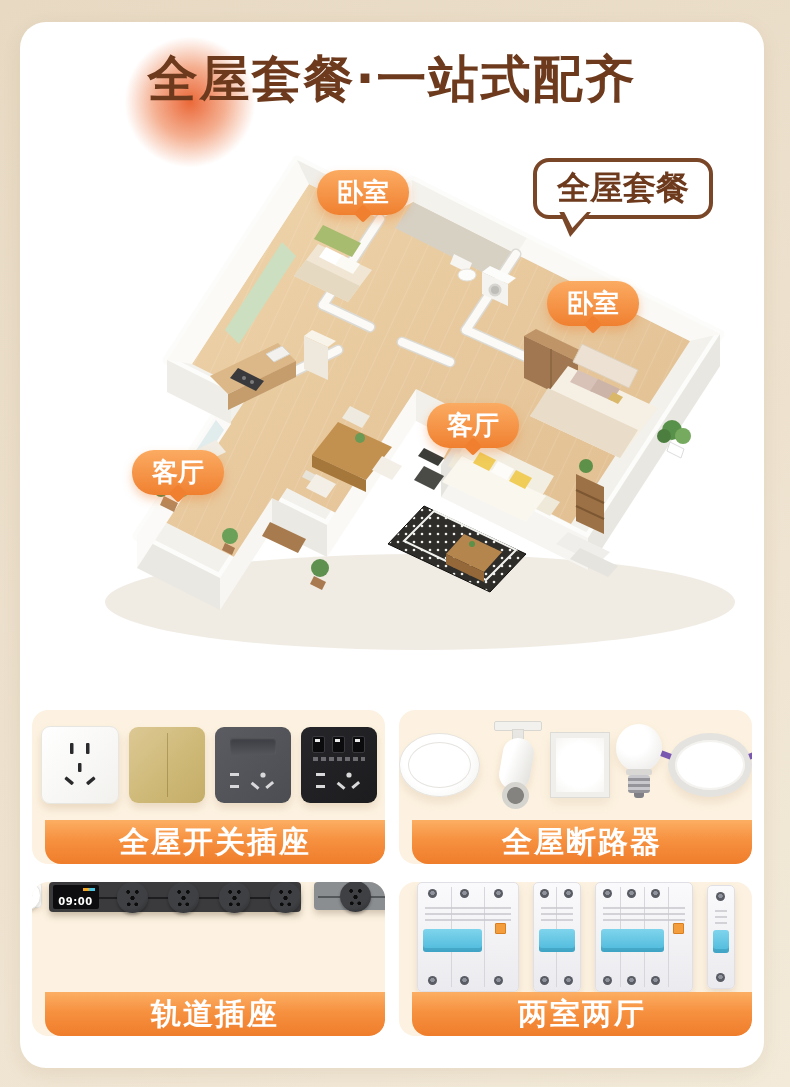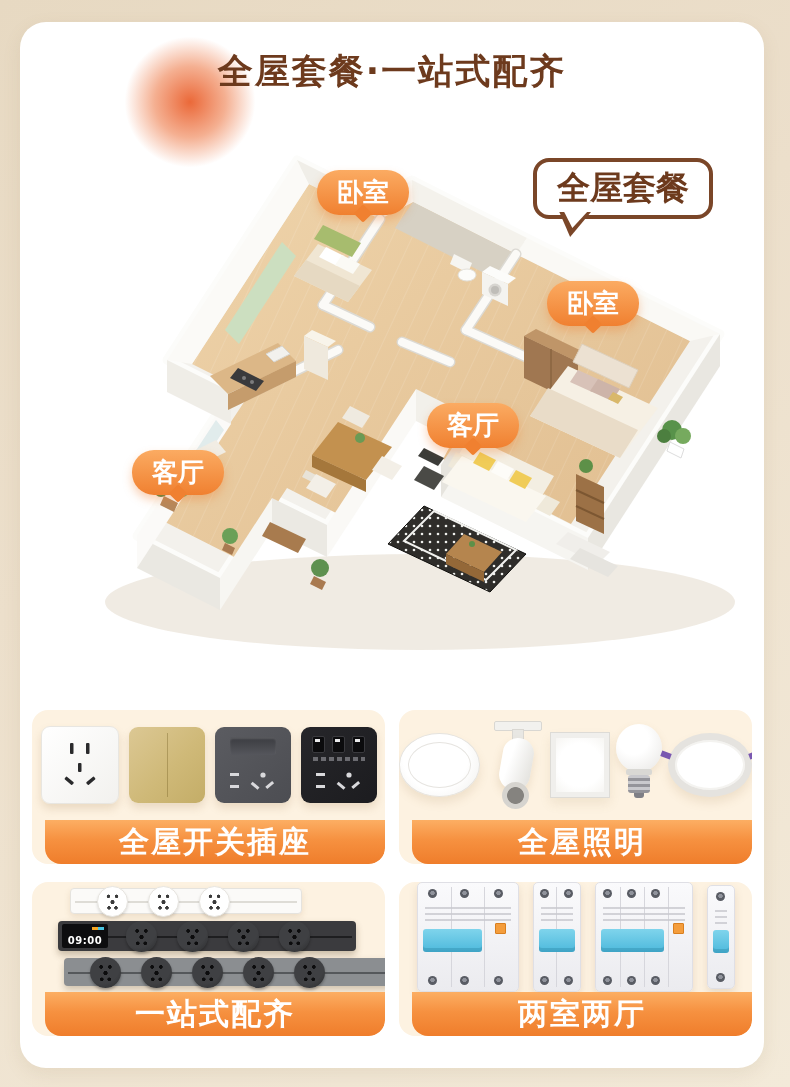--- a/index.html
+++ b/index.html
@@ -5,21 +5,21 @@
   html,body{margin:0;padding:0;}
   body{width:790px;height:1087px;font-family:"DejaVu Sans","Liberation Sans",sans-serif;}
   .page{position:relative;width:790px;height:1087px;overflow:hidden;
         background:linear-gradient(150deg,#e7d9c2 0%,#ecdfcb 40%,#f3ead9 100%);}
   .panel{position:absolute;left:20px;top:22px;width:744px;height:1046px;background:#ffffff;
          border-radius:26px;box-shadow:0 6px 18px rgba(150,120,80,.12);}
   
   .title-wrap{position:absolute;left:0;top:30px;width:744px;text-align:center;}
   .glow{position:absolute;left:104px;top:-16px;width:132px;height:132px;border-radius:50%;
         background:radial-gradient(circle,rgba(233,92,40,.92) 0%,rgba(236,110,55,.55) 38%,rgba(240,140,80,0) 70%);}
-  .title{position:relative;font-size:35px;font-weight:900;color:#6d3a1d;letter-spacing:2px;line-height:1.1;}
+  .title{position:relative;font-size:50px;font-weight:900;color:#6d3a1d;letter-spacing:2px;line-height:1.1;}
   
   .fp{position:absolute;left:0;top:118px;width:744px;height:560px;z-index:1;}
   
   .pill{position:absolute;z-index:5;padding:5px 20px;border-radius:22px;color:#fff;font-size:26px;font-weight:800;
         background:linear-gradient(180deg,#fbab62,#f08030);box-shadow:0 5px 10px rgba(238,126,45,.35);}
   .pill::after{content:'';position:absolute;left:50%;bottom:-5px;width:13px;height:13px;background:#f08030;
         transform:translateX(-50%) rotate(45deg);border-radius:2px;z-index:-1;}
   .bubble{position:absolute;z-index:6;left:513px;top:136px;padding:4px 20px;background:#fff;
         border:4px solid #7a4628;border-radius:16px;color:#6d3a1d;font-size:33px;font-weight:800;white-space:nowrap;}
   .bubble::before{content:'';position:absolute;left:18px;bottom:-22px;width:36px;height:25px;background:#7a4628;
@@ -71,21 +71,21 @@
   .bulb .bneck{width:26px;height:6px;background:#d9d8d4;margin:-3px auto 0;border-radius:2px;}
   .bulb .bscrew{width:22px;height:18px;margin:0 auto;border-radius:3px;
         background:repeating-linear-gradient(180deg,#c9c9cd 0 3px,#94949a 3px 6px);}
   .bulb .btip{width:10px;height:5px;background:#7f7f85;margin:0 auto;border-radius:0 0 3px 3px;}
   .dlight{position:relative;width:78px;height:50px;border-radius:50%;background:#ffffff;
         border:7px solid #e5e3df;box-shadow:inset 0 0 0 2px #f4f3f0,0 6px 10px rgba(160,130,80,.15);}
   .dlight::before,.dlight::after{content:'';position:absolute;top:12px;width:10px;height:6px;background:#7a58b0;}
   .dlight::before{left:-14px;transform:rotate(20deg);}
   .dlight::after{right:-14px;transform:rotate(-20deg);}
   
-  .tracks{position:absolute;left:0;top:0;right:0;height:110px;display:flex;flex-direction:column;
+  .tracks{position:absolute;left:0;top:0;right:0;height:110px;display:flex;
           justify-content:center;align-items:flex-start;gap:7px;padding-left:26px;}
   .trk{position:relative;display:flex;align-items:center;border-radius:4px;}
   .trk::before{content:'';position:absolute;left:4px;right:4px;top:50%;height:2px;}
   .trk-white{width:230px;height:24px;background:#fbfaf8;border:1px solid #e5e3de;box-shadow:0 3px 6px rgba(150,110,60,.15);}
   .trk-white::before{background:#dedcd6;}
   .trk-dark{width:298px;height:30px;background:#3b3b3e;box-shadow:0 4px 7px rgba(80,60,30,.3);}
   .trk-dark::before{background:#1e1e20;}
   .trk-gray{width:330px;height:28px;background:#8b8e91;box-shadow:0 4px 7px rgba(80,60,30,.25);}
   .trk-gray::before{background:#55585b;}
   .sock{position:relative;border-radius:50%;flex:none;}
@@ -383,21 +383,21 @@
           </div>
           <div class="lpanel"></div>
           <div class="bulb">
             <div class="glass"></div>
               <div class="bneck"></div>
               <div class="bscrew"></div>
               <div class="btip"></div>
           </div>
           <div class="dlight"></div>
         </div>
-        <div class="banner">全屋照明</div>
+        <div class="banner">全屋断路器</div>
       </div>
 
       <div class="pcard">
         <div class="tracks">
           <div class="trk trk-white" style="margin-left:12px;">
             <span class="gap26"></span>
               <span class="sock sock-w"></span>
               <span class="gap20"></span>
             <span class="sock sock-w"></span>
               <span class="gap20"></span>
@@ -420,21 +420,21 @@
               <span class="gap20"></span>
             <span class="sock sock-d"></span>
               <span class="gap20"></span>
               <span class="sock sock-d"></span>
             <span class="gap20"></span>
               <span class="sock sock-d"></span>
               <span class="gap20"></span>
               <span class="sock sock-d"></span>
           </div>
         </div>
-        <div class="banner">一站式配齐</div>
+        <div class="banner">轨道插座</div>
       </div>
 
       <div class="pcard">
         <div class="items" style="gap:14px;">
           <div class="bk" style="width:100px;">
             <span class="sep" style="left:33px;"></span>
               <span class="sep" style="left:66px;"></span>
             <span class="term" style="left:10px;top:6px;"></span>
               <span class="term" style="left:42px;top:6px;"></span>
               <span class="term" style="left:76px;top:6px;"></span>

